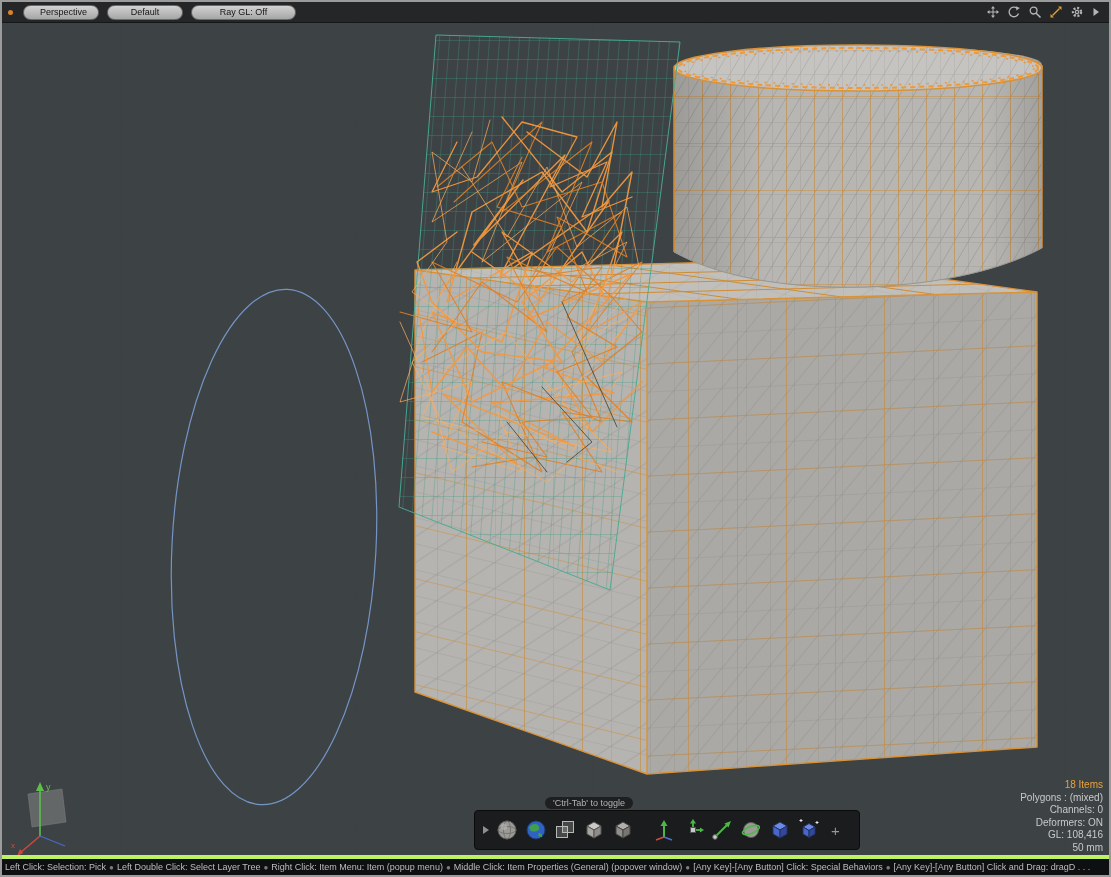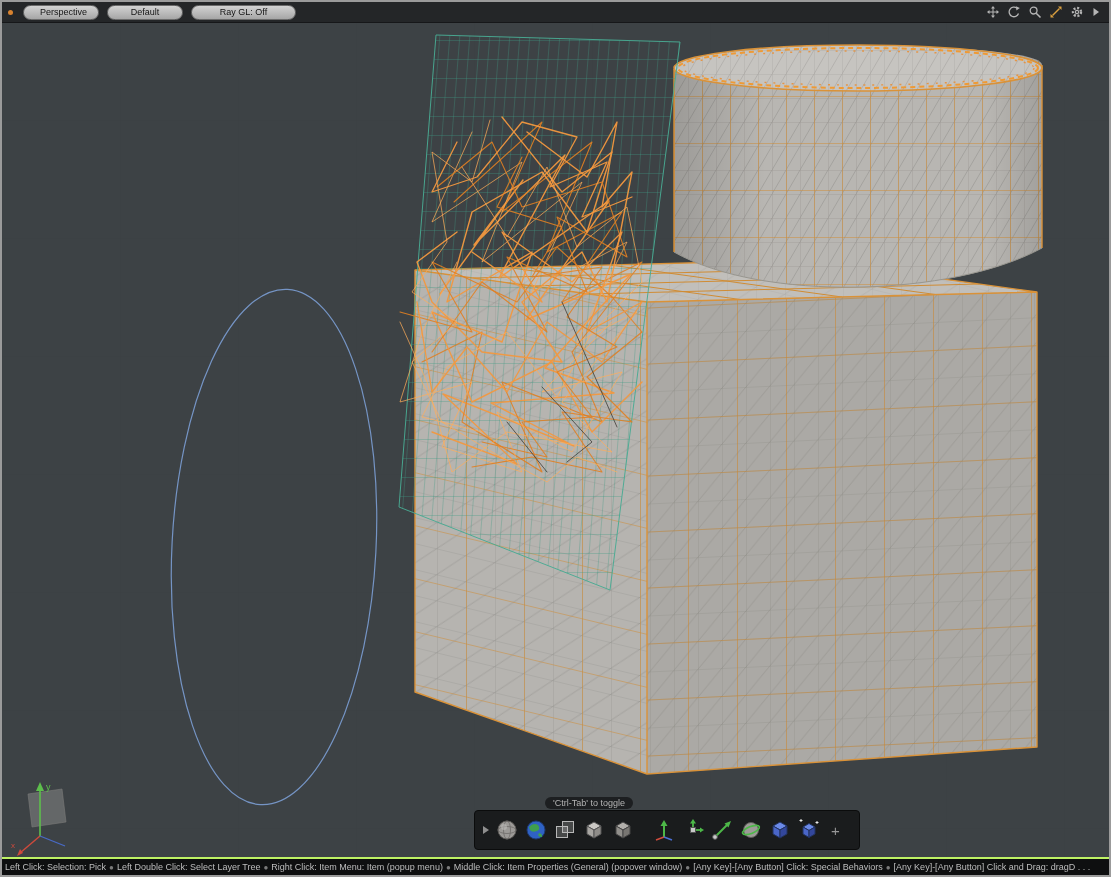--- a/index.html
+++ b/index.html
@@ -13,21 +13,21 @@
           padding:0 6px;z-index:6;}
   .corner-dot{width:5px;height:5px;border-radius:50%;background:#d8822f;margin-right:2px;}
   .vbtn{background:linear-gradient(#d2d2d2,#a6a6a6);border:1px solid #6b6b6b;border-radius:9px;
         font-size:9px;line-height:11px;color:#141414;text-align:center;padding:1px 16px;cursor:default;}
   .vbtn.w1,.vbtn.w2{width:76px;} .vbtn.w3{width:105px;}
   .topbar .right{margin-left:auto;display:flex;align-items:center;gap:7px;padding-right:2px;}
   .hicon{display:block;}
 
   
   .statusbar{position:absolute;left:0;right:0;bottom:0;height:16px;background:#0e0f10;
-             border-top:2px solid #bef264;color:#bdbdbd;font-size:9px;line-height:16px;
+             border-top:4px solid #bef264;color:#bdbdbd;font-size:9px;line-height:16px;
              white-space:nowrap;overflow:hidden;padding:0 3px;z-index:6;}
   .statusbar .sep{color:#7a7a7a;margin:0 3px;font-size:8px;}
 
   
   .stats{position:absolute;right:6px;bottom:21px;text-align:right;font-size:10px;
          line-height:12.5px;color:#c9c9c9;z-index:5;}
   .stats .accent{color:#e8a33c;}
 
   
   .tooltip{position:absolute;left:543px;top:795px;background:#1d1f21;border-radius:6px;
@@ -248,18 +248,26 @@
     </svg>
     <svg class="tool" width="26" height="26" viewBox="0 0 26 26">
       <polygon points="7,10 13,6.5 19,10 13,13.5" fill="#6b8ae8" stroke="#22335f"></polygon>
       <polygon points="7,10 13,13.5 13,20.5 7,17" fill="#4a66c8" stroke="#22335f"></polygon>
       <polygon points="13,13.5 19,10 19,17 13,20.5" fill="#33479c" stroke="#22335f"></polygon>
       <path d="M5 5 l0 -3 M3.5 3.5 l3 0 M21 7 l0 -3 M19.5 5.5 l3 0" stroke="#e8e8e8" stroke-width="1"></path>
     </svg>
     <span class="add-btn">+</span>
   </div>
 
+  <div class="stats">
+    <div class="accent">18 Items</div>
+    <div>Polygons : (mixed)</div>
+    <div>Channels: 0</div>
+    <div>Deformers: ON</div>
+    <div>GL: 108,416</div>
+    <div>50 mm</div>
+  </div>
 
   <div class="statusbar">
     <span>Left Click: Selection: Pick</span><span class="sep">●</span><span>Left Double Click: Select Layer Tree</span><span class="sep">●</span><span>Right Click: Item Menu: Item (popup menu)</span><span class="sep">●</span><span>Middle Click: Item Properties (General) (popover window)</span><span class="sep">●</span><span>[Any Key]-[Any Button] Click: Special Behaviors</span><span class="sep">●</span><span>[Any Key]-[Any Button] Click and Drag: dragD . . .</span>
   </div>
 
 </div>
 
 </body></html>

